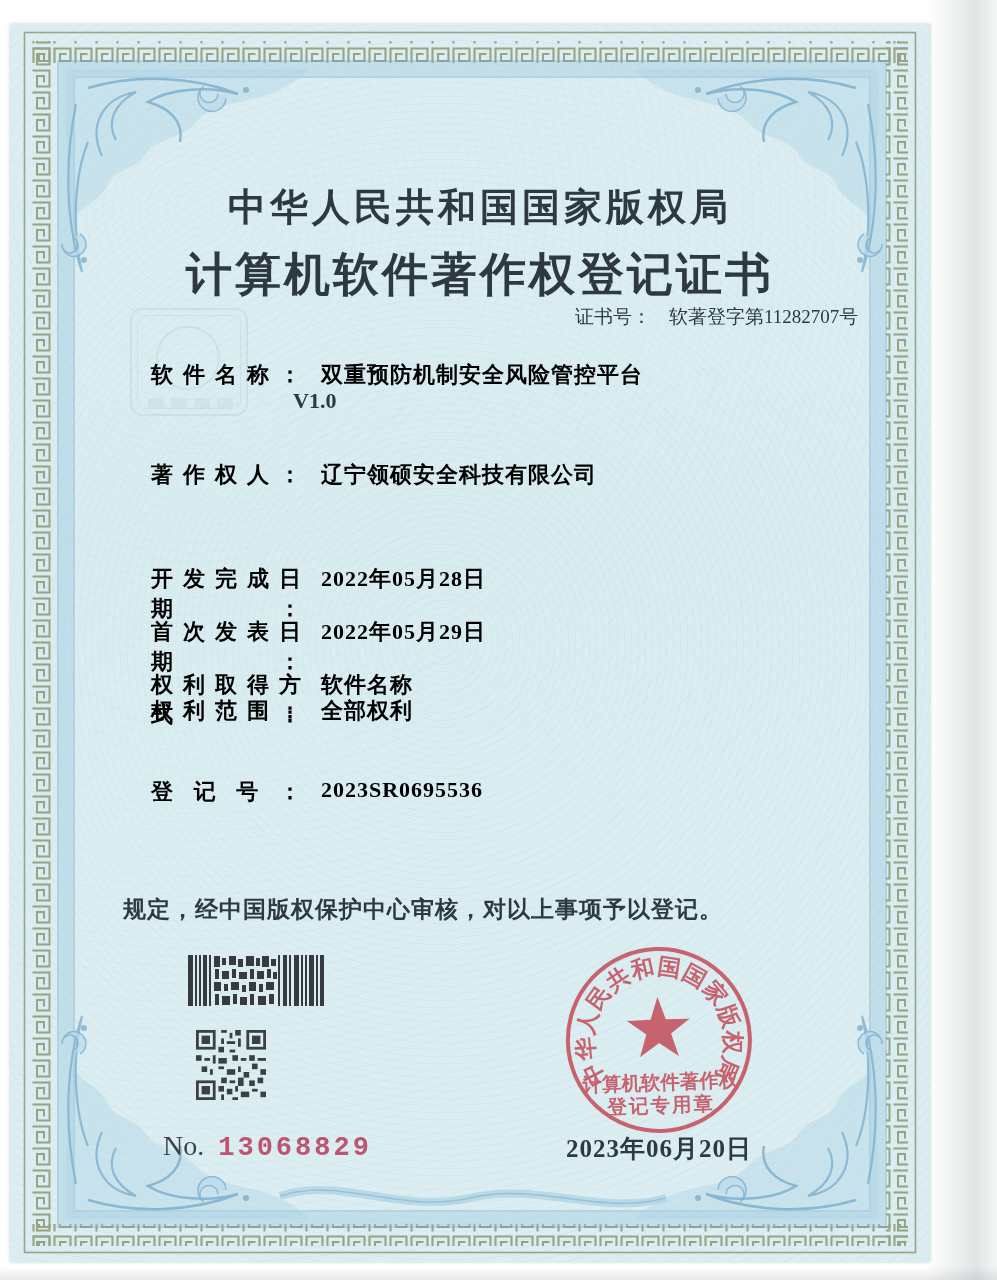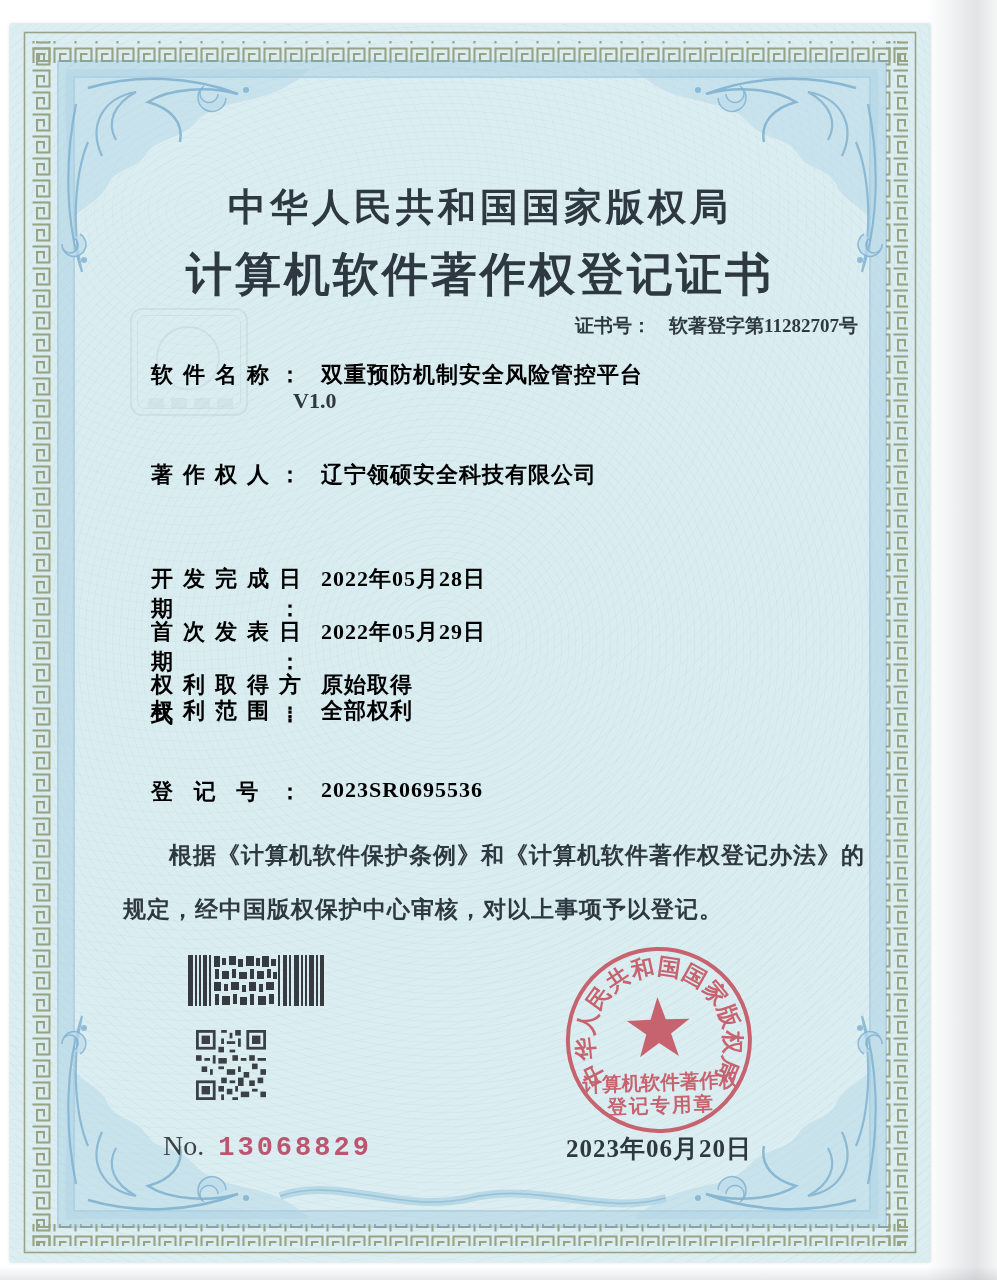--- a/index.html
+++ b/index.html
@@ -16,21 +16,21 @@
       repeating-radial-gradient(circle at 47% 50%, rgba(120,175,200,0.07) 0 1px, rgba(0,0,0,0) 1px 7px),
       repeating-radial-gradient(circle at 20% 15%, rgba(110,170,185,0.05) 0 1px, rgba(0,0,0,0) 1px 9px),
       linear-gradient(180deg,#dceef2 0%,#d9ecf0 40%,#dceef1 100%);
     box-shadow:0 0 3px rgba(90,100,105,0.35);}
   .frame{position:absolute;left:0;top:0;}
   
   .tx{position:absolute;color:#2e3840;white-space:nowrap;}
   .center{left:60px;width:820px;text-align:center;}
   .issuer{top:158px;font-size:38px;font-weight:bold;letter-spacing:4px;}
   .ctitle{top:220px;font-size:46px;font-weight:bold;letter-spacing:3px;}
-  .certno{top:289px;left:565px;font-size:19px;font-weight:bold;}
+  .certno{top:280px;left:565px;font-size:19px;font-weight:normal;}
   .certno .v{margin-left:18px;}
   .row{position:absolute;left:113px;font-size:22px;font-weight:bold;}
   .lbl{display:inline-block;width:150px;text-align:justify;text-align-last:justify;vertical-align:top;margin-left:28px;}
   .val{margin-left:20px;letter-spacing:1px;}
   .val2{position:absolute;left:283px;top:364px;font-size:22px;font-weight:bold;color:#2e3840;}
   .stmt{position:absolute;left:113px;width:760px;color:#2e3840;font-size:23px;font-weight:bold;
         letter-spacing:1px;white-space:nowrap;}
   .stmt1{top:816px;text-indent:46px;}
   .stmt2{top:870px;}
   
@@ -121,30 +121,29 @@
     <div class="row" style="top:436px">
       <span class="lbl">著作权人：</span><span class="val">辽宁领硕安全科技有限公司</span>
     </div>
     <div class="row" style="top:540px">
       <span class="lbl">开发完成日期：</span><span class="val">2022年05月28日</span>
     </div>
     <div class="row" style="top:593px">
       <span class="lbl">首次发表日期：</span><span class="val">2022年05月29日</span>
     </div>
     <div class="row" style="top:646px">
-      <span class="lbl">权利取得方式：</span><span class="val">原始取得</span>
+      <span class="lbl">权利取得方式：</span><span class="val">软件名称</span>
     </div>
     <div class="row" style="top:672px">
       <span class="lbl">权利范围：</span><span class="val">全部权利</span>
     </div>
     <div class="row" style="top:753px">
       <span class="lbl">登记号：</span><span class="val">2023SR0695536</span>
     </div>
 
-    <div class="stmt stmt1">根据《计算机软件保护条例》和《计算机软件著作权登记办法》的</div>
     <div class="stmt stmt2">规定，经中国版权保护中心审核，对以上事项予以登记。</div>
 
     <svg class="barcode" width="140" height="51" viewBox="0 0 140 51" aria-hidden="true">
       <g fill="#353b41">
         <rect x="0" y="0" width="5" height="51"></rect>
           <rect x="7" y="0" width="2" height="51"></rect>
         <rect x="11" y="0" width="2" height="51"></rect>
           <rect x="15" y="0" width="4" height="51"></rect>
         <rect x="21" y="0" width="2" height="51"></rect>
         <rect x="26" y="1" width="6" height="11"></rect>

